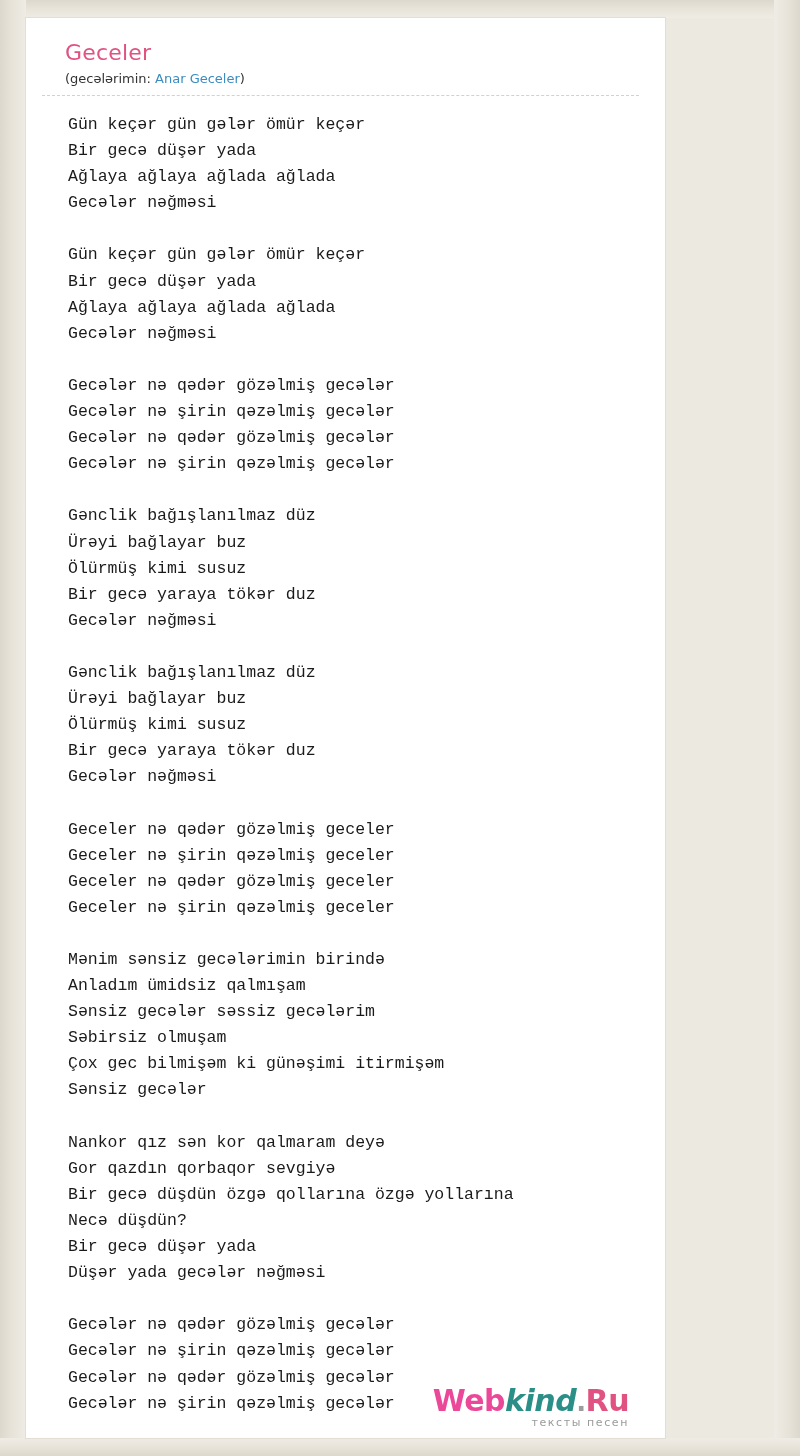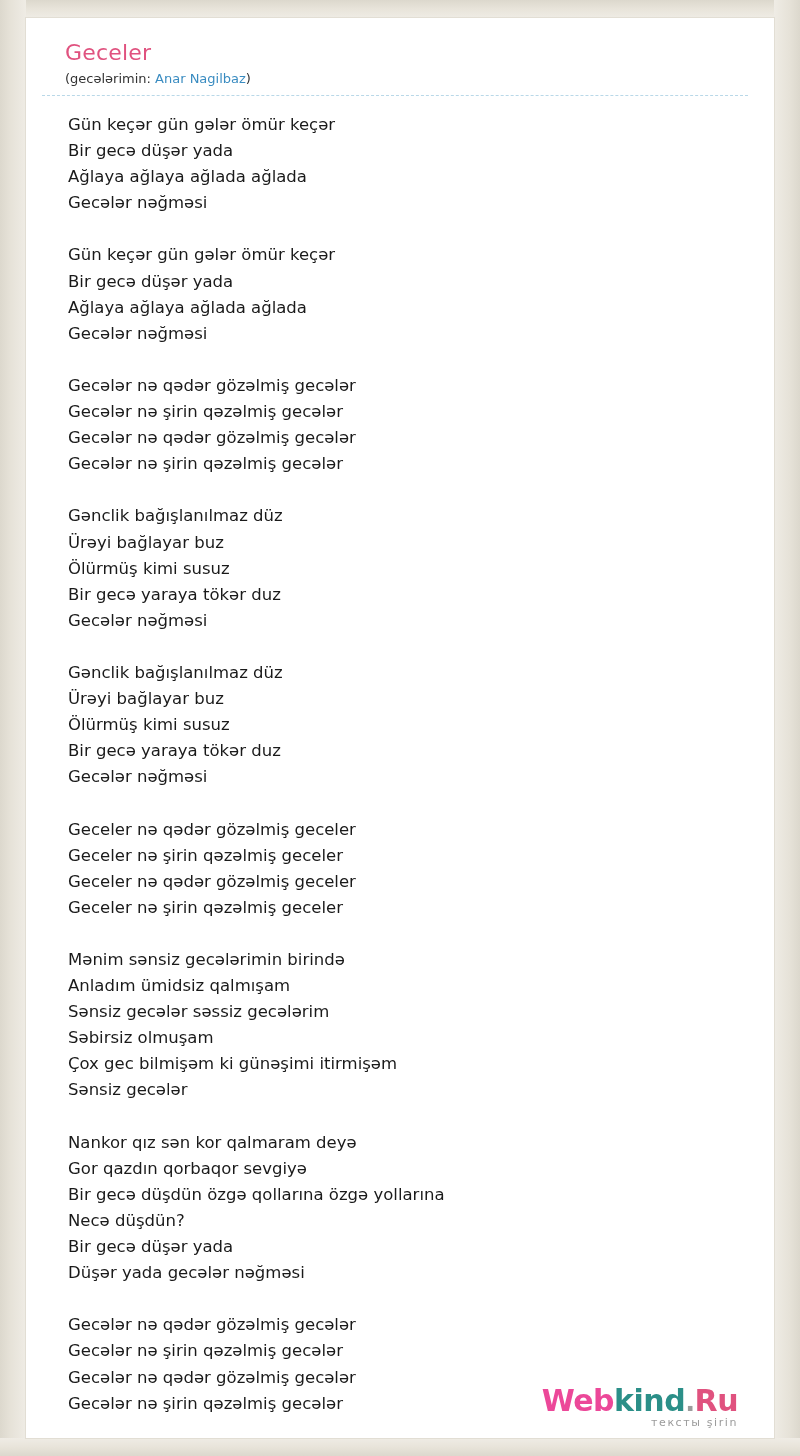--- a/index.html
+++ b/index.html
@@ -10,21 +10,21 @@
     width: 800px;
     height: 1456px;
     background: #ece9e1;
     font-family: "DejaVu Sans", "Liberation Sans", sans-serif;
     overflow: hidden;
   }
   .page {
     position: absolute;
     left: 26px;
     top: 18px;
-    width: 748px;
+    width: 639px;
     height: 1420px;
     background: #ffffff;
     box-sizing: border-box;
     box-shadow: 0 0 0 1px #e2ded4;
     overflow: hidden;
   }
   .edge-left {
     position: absolute;
     left: 0; top: 0;
     width: 26px; height: 1456px;
@@ -71,36 +71,37 @@
     color: #3a8cc1;
     text-decoration: none;
   }
   .lyrics {
     padding-left: 26px;
     font-size: 16.5px;
     line-height: 26.1px;
     color: #1a1a1a;
     white-space: pre-wrap;
     word-wrap: break-word;
+    font-family: Liberation Mono, monospace;
   }
   .watermark {
     position: absolute;
     right: 36px;
     bottom: 10px;
     text-align: right;
     line-height: 1;
     user-select: none;
   }
   .wm-main {
     font-size: 30px;
     font-weight: bold;
     letter-spacing: -0.5px;
   }
   .wm-web { color: #ec4899; }
-  .wm-kind { color: #2b8f88; }
+  .wm-kind { color: #2b8f88; font-style: italic; }
   .wm-dot { color: #9c9c9c; font-size: 26px; }
   .wm-ru { color: #e0527f; }
   .wm-sub {
     font-size: 11px;
     color: #9a9a9a;
     letter-spacing: 1.6px;
     margin-top: 1px;
   }
 </style>
 </head>
@@ -108,21 +109,21 @@
 
 <div class="edge-top"></div>
 <div class="edge-left"></div>
 <div class="edge-right"></div>
 <div class="edge-bottom"></div>
 
 <div class="page">
   <div class="content">
     <h1 class="song-title">Geceler</h1>
     <div class="artist-line">
-      <span>(gecələrimin: </span><a class="artist-link" href="#">Anar Nagilbaz</a><span>)</span>
+      <span>(gecələrimin: </span><a class="artist-link" href="#">Anar Geceler</a><span>)</span>
     </div>
     <div class="lyrics">Gün keçər gün gələr ömür keçər
 Bir gecə düşər yada
 Ağlaya ağlaya ağlada ağlada
 Gecələr nəğməsi
 
 Gün keçər gün gələr ömür keçər
 Bir gecə düşər yada
 Ağlaya ağlaya ağlada ağlada
 Gecələr nəğməsi
@@ -164,15 +165,15 @@
 Düşər yada gecələr nəğməsi
 
 Gecələr nə qədər gözəlmiş gecələr
 Gecələr nə şirin qəzəlmiş gecələr
 Gecələr nə qədər gözəlmiş gecələr
 Gecələr nə şirin qəzəlmiş gecələr</div>
   </div>
 
   <div class="watermark">
     <div class="wm-main"><span class="wm-web">Web</span><span class="wm-kind">kind</span><span class="wm-dot">.</span><span class="wm-ru">Ru</span></div>
-    <div class="wm-sub">тексты şirin</div>
+    <div class="wm-sub">тексты песен</div>
   </div>
 </div>
 
 </body></html>

